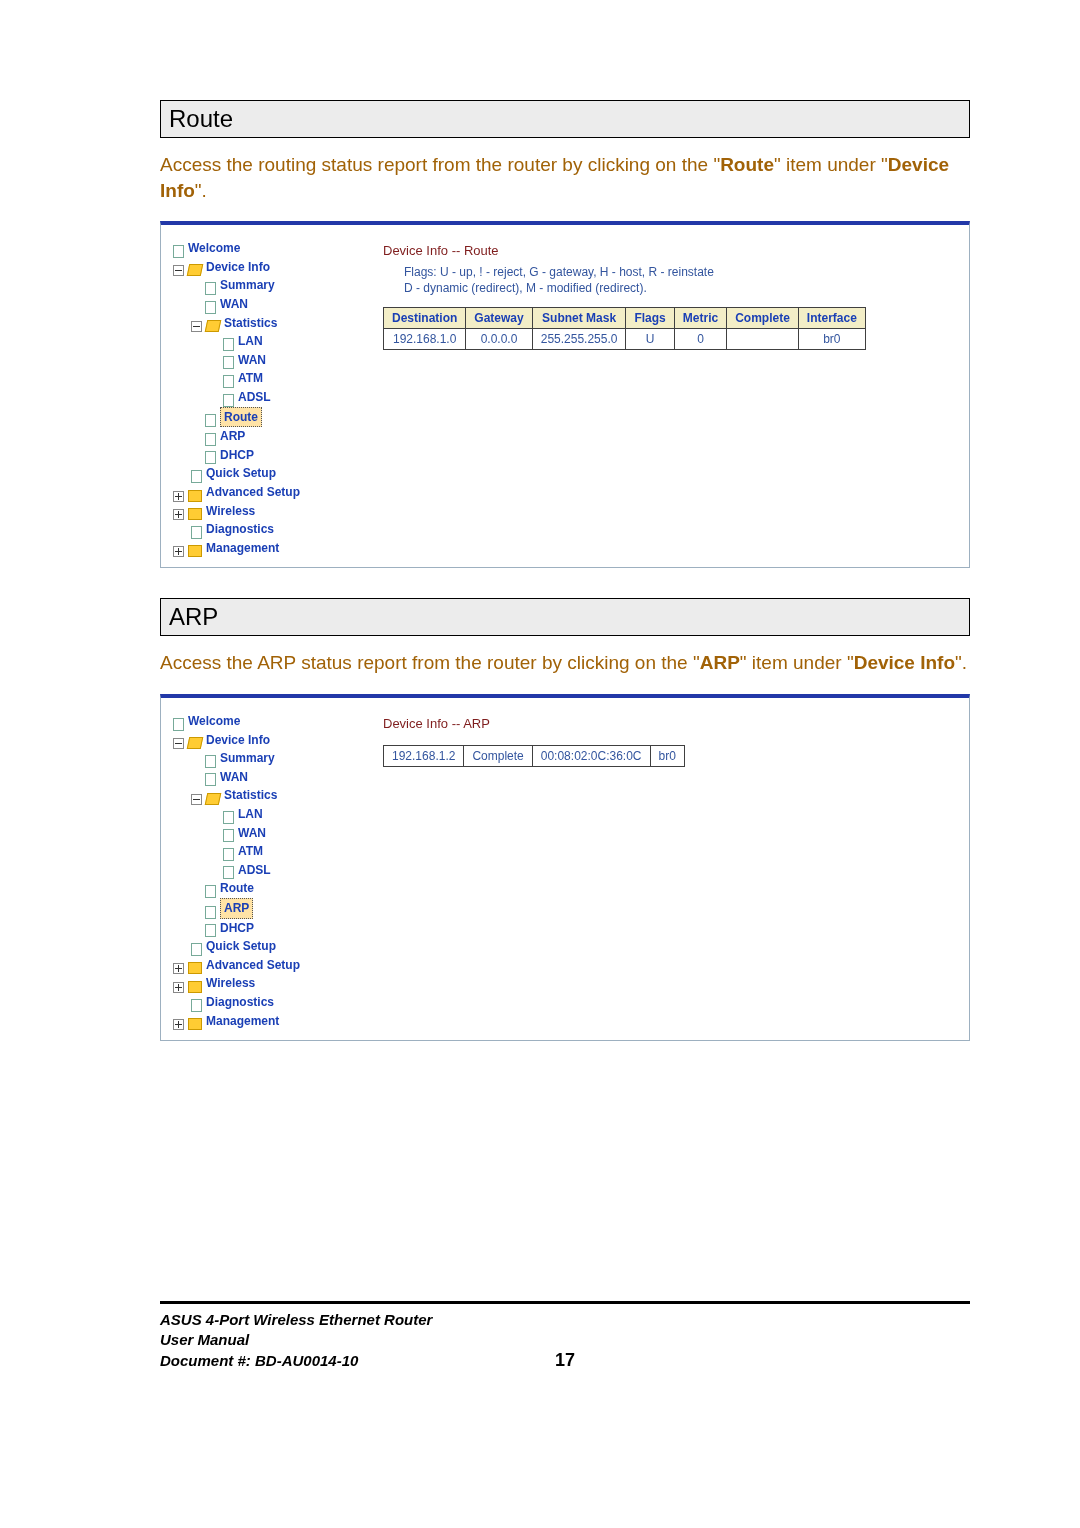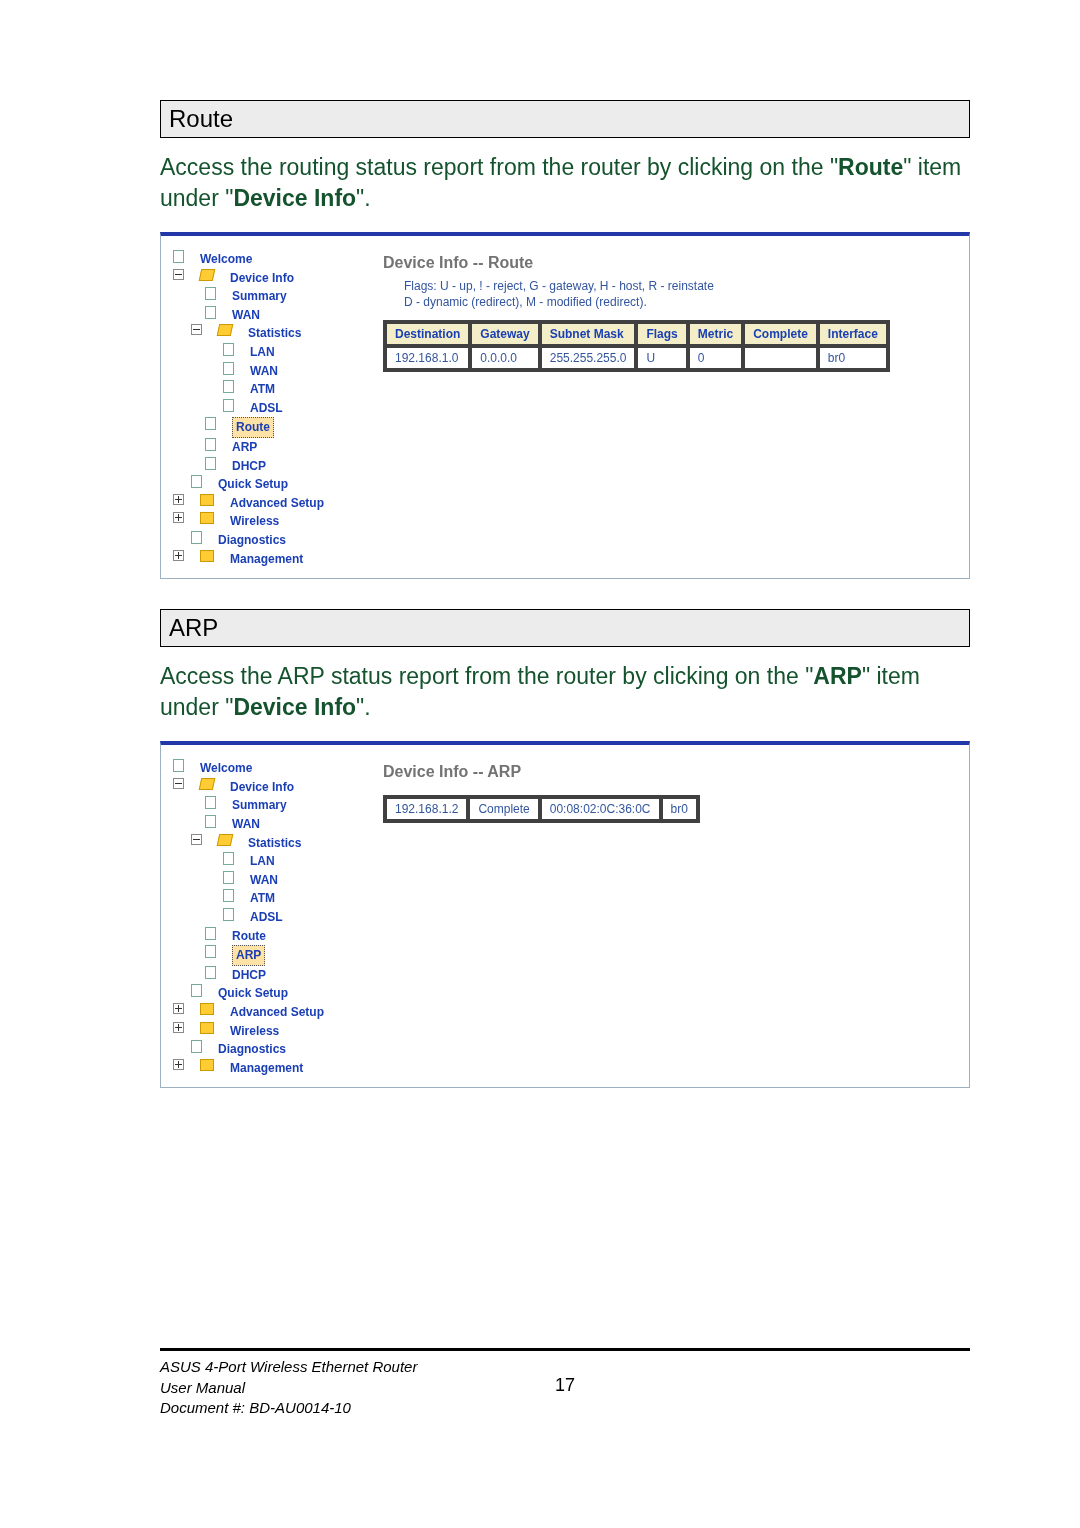--- a/index.html
+++ b/index.html
@@ -14,94 +14,95 @@
     padding: 100px 110px 40px 160px;
   }
   .section-header {
     border: 1px solid #000;
     background: #ececec;
     padding: 4px 8px;
     font-size: 24px;
     margin-bottom: 14px;
   }
   .para {
-    font-size: 23px;
+    font-size: 19px;
     line-height: 1.35;
     margin: 8px 0 18px 0;
-    color: #14532d;
+    color: #a16207;
   }
   .para b { font-weight: bold; }
   .screenshot {
     border: 1px solid #9db0c0;
     border-top: 4px solid #2238a8;
     background: #fff;
     padding: 14px 12px 10px 12px;
   }
   .shot-flex { display: flex; }
   .navtree {
     min-width: 190px;
     font-size: 12px;
     color: #1a3fb5;
     font-weight: bold;
     line-height: 1.55;
   }
-  .navtree .row { display:flex; align-items:flex-start; gap:16px; white-space:nowrap;}
+  .navtree .row { display:flex; align-items:flex-end; gap:4px; white-space:nowrap;}
   .navtree .selected { background:#ffe3a6; border:1px dotted #555; padding:0 3px;}
   .ind0 { margin-left:0; }
   .ind1 { margin-left:18px; }
   .ind2 { margin-left:32px; }
   .ind3 { margin-left:50px; }
   .iclosed, .iopen, .ipage, .iplus, .iminus {
     display:inline-block; width:12px; height:10px;
   }
   .iopen { background:#ffcc33; border:1px solid #cc9900; transform:skewX(-12deg);}
   .iclosed { background:#ffcc33; border:1px solid #cc9900;}
   .ipage { background:#fff; border:1px solid #7a9; width:9px; height:11px;}
   .iplus, .iminus { border:1px solid #888; width:9px; height:9px; position:relative; background:#fff;}
   .iplus::before, .iminus::before { content:""; position:absolute; background:#333; left:1px; right:1px; top:4px; height:1px;}
   .iplus::after { content:""; position:absolute; background:#333; top:1px; bottom:1px; left:4px; width:1px;}
   .content-pane {
     flex:1;
     padding: 4px 6px 0 20px;
   }
   .pane-title {
-    color:#737373; font-weight:bold; font-size:16px; margin-bottom:6px;
+    color:#7f1d1d; font-weight:normal; font-size:13px; margin-bottom:6px;
   }
   .pane-meta {
     color:#33559e; font-size:12px; line-height:1.35; margin-bottom:10px;margin-left:21px;
   }
   table.data {
     border-collapse: collapse;
     font-size: 12px;
     color:#33559e;
   }
   table.data th, table.data td {
-    border:4px solid #404040;
+    border:1px solid #404040;
     padding:3px 8px;
-    text-align:left;
+    text-align:center;
     background:#fff;
     white-space:nowrap;
   }
   table.data th {
     background:#f3eec7;
     color:#1a3fb5;
     font-weight:bold;
   }
   .footer-block {
     margin-top: 260px;
   }
   .footer-rule {
     border-top: 3px solid #000;
     margin: 0 0 6px 0;
   }
   .footer-row {
     display:flex;
-    align-items:flex-start;
+    align-items:flex-end;
     font-style: italic;
     font-size: 15px;
+    font-weight: bold;
   }
   .footer-left { flex:1; line-height:1.35;}
   .footer-center { width:60px; text-align:center; font-style:normal; font-size:18px; padding-top:18px;}
   .footer-right {flex:1;}
   .spacer { height:30px;}
 </style>
 </head>
 <body>
 
 <div class="page">

